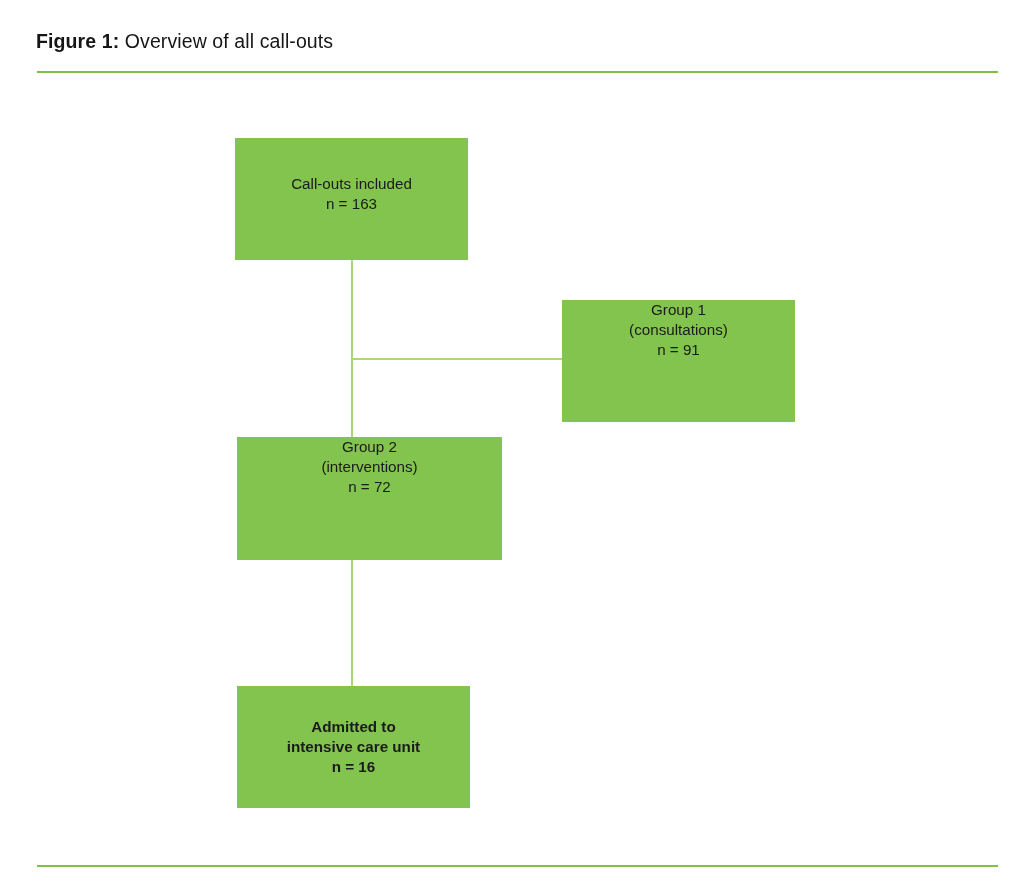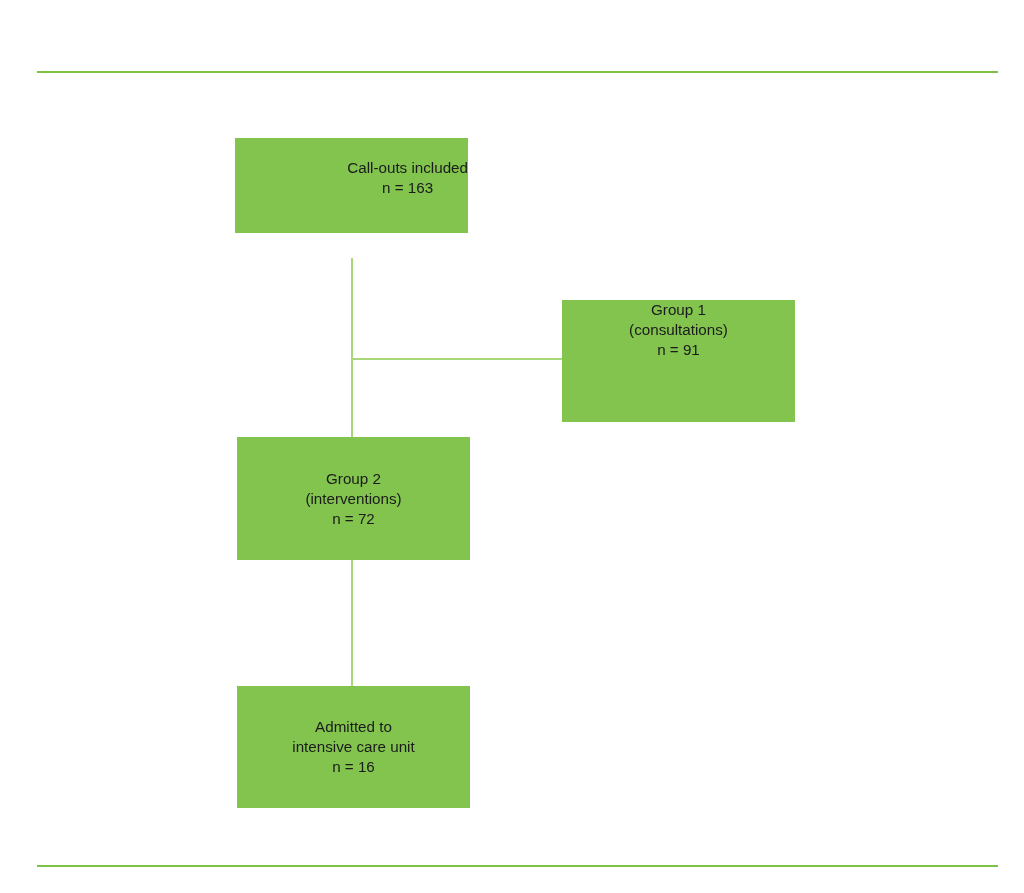--- a/index.html
+++ b/index.html
@@ -64,51 +64,51 @@
     color: #1B1B1B;
     text-align: center;
     white-space: pre-line;
   }
 
   
   #box-included {
     left: 235px;
     top: 138px;
     width: 233px;
-    height: 95px;
+    height: 122px;
     align-items: flex-start;
-    padding-top: 20px;
-    justify-content: flex-end;
+    padding-top: 36px;
   }
 
   
   #box-group1 {
     left: 562px;
     top: 300px;
     width: 233px;
     height: 122px;
     align-items: flex-start;
   }
 
   
   #box-group2 {
     left: 237px;
     top: 437px;
-    width: 233px;
+    width: 265px;
     height: 123px;
-    align-items: center;
+    align-items: flex-start;
   }
 
   
   #box-icu {
     left: 237px;
     top: 686px;
     width: 233px;
     height: 122px;
     align-items: center;
+    font-weight: bold;
   }
 
   
   .connector {
     position: absolute;
     background: #A9D678;
     z-index: 1;
   }
   .connector-v { width: 2px; }
   .connector-h { height: 2px; }
@@ -127,20 +127,23 @@
     left: 351px;
     top: 558px;
     height: 130px;
   }
 </style>
 </head>
 <body>
 
 <div id="figure-page">
 
+  <div class="figure-caption">
+    <span class="caption-label">Figure 1:</span><span class="caption-text"> Overview of all call-outs</span>
+  </div>
 
   <div class="rule rule-top"></div>
 
   <div class="connector connector-v" id="connector-included-to-group2"></div>
   <div class="connector connector-h" id="connector-branch-to-group1"></div>
   <div class="connector connector-v" id="connector-group2-to-icu"></div>
 
   <div class="flow-box" id="box-included">
     <div class="box-text">Call-outs included
 n = 163</div>

